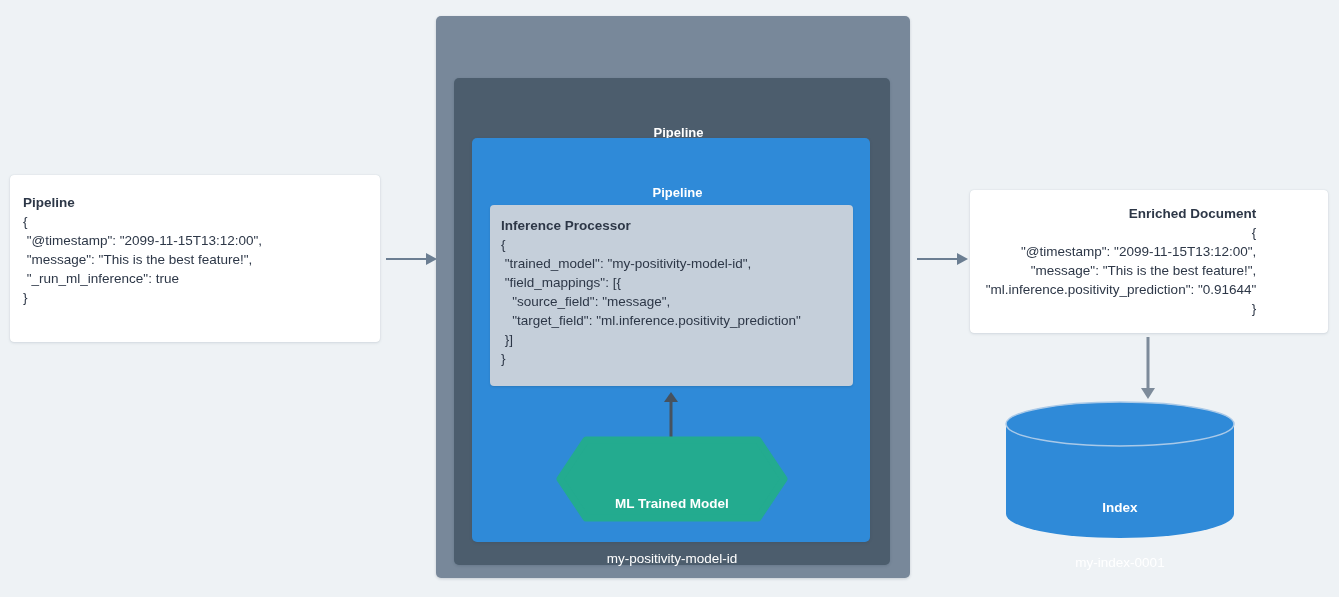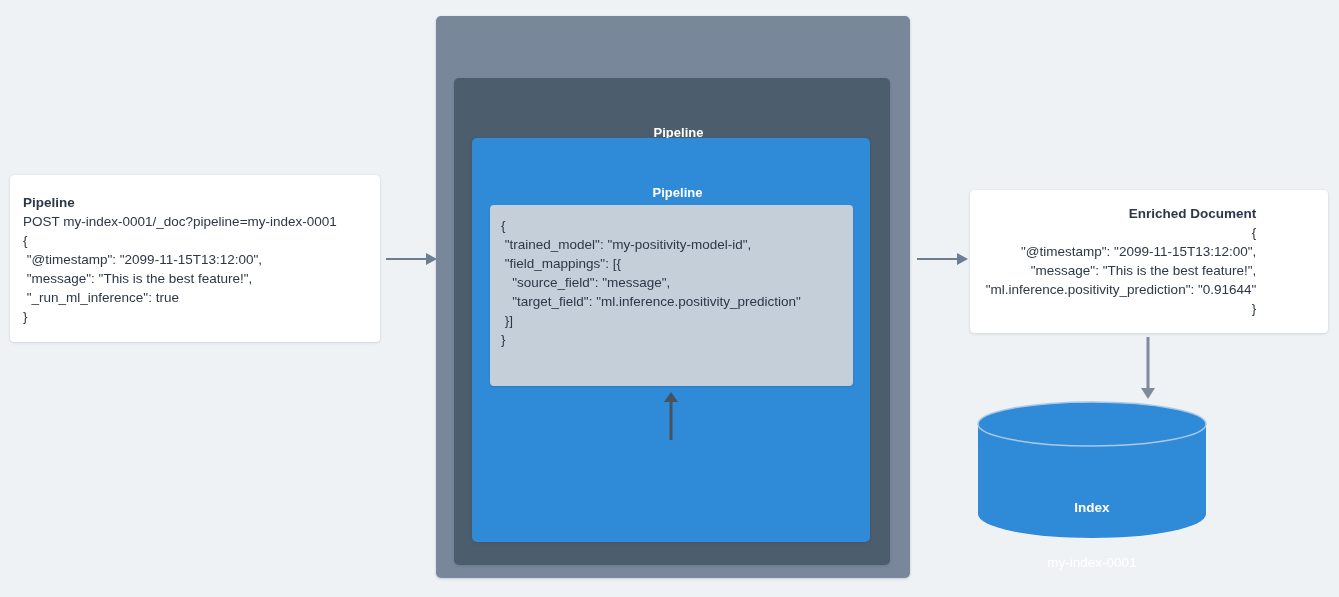--- a/index.html
+++ b/index.html
@@ -149,21 +149,20 @@
   .arrow-svg { position: absolute; }
 </style>
 </head>
 <body>
 
 <div id="stage">
 
   <div class="doc-card" style="left:10px; top:175px; width:370px; height:167px;">
     <div style="position:absolute; left:13px; top:18px;">
       <div class="doc-title">Pipeline</div>
-      <div class="doc-line">POST my-index-0001/_doc?pipeline=my-index-0001</div>
       <div class="doc-line">{</div>
       <div class="doc-line"> "@timestamp": "2099-11-15T13:12:00",</div>
       <div class="doc-line"> "message": "This is the best feature!",</div>
       <div class="doc-line"> "_run_ml_inference": true</div>
       <div class="doc-line">}</div>
     </div>
   </div>
 
   <svg class="arrow-svg" style="left:386px; top:248px;" width="52" height="22">
     <line x1="0" y1="11" x2="40" y2="11" stroke="#6b7e92" stroke-width="2"></line>
@@ -186,35 +185,45 @@
 
   <div class="pipe-box pipe-inner" style="left:472px; top:138px; width:398px; height:404px;">
     <div class="pipe-label" style="top:10px;">
       <span class="t1">Pipeline</span>
       <span class="t2">ml-inference-positivity-prediction-pipeline</span>
     </div>
   </div>
 
   <div class="proc-panel" style="left:490px; top:205px; width:363px; height:181px;">
     <div style="position:absolute; left:11px; top:11px;">
+      <div class="proc-title">Inference Processor</div>
       <div class="proc-line">{</div>
       <div class="proc-line"> "trained_model": "my-positivity-model-id",</div>
       <div class="proc-line"> "field_mappings": [{</div>
       <div class="proc-line">   "source_field": "message",</div>
       <div class="proc-line">   "target_field": "ml.inference.positivity_prediction"</div>
       <div class="proc-line"> }]</div>
       <div class="proc-line">}</div>
     </div>
   </div>
 
   <svg class="arrow-svg" style="left:661px; top:392px;" width="20" height="48">
     <line x1="10" y1="48" x2="10" y2="9" stroke="#46525f" stroke-width="3"></line>
     <polygon points="3,10 10,0 17,10" fill="#46525f"></polygon>
   </svg>
 
+  <div class="hex-wrap" style="left:556px; top:436px; width:232px; height:86px;">
+    <svg width="232" height="86">
+      <polygon points="4,43 30,4 202,4 228,43 202,82 30,82" fill="#23ab8f" stroke="#23ab8f" stroke-width="7" stroke-linejoin="round"></polygon>
+    </svg>
+    <div class="hex-text" style="top:22px;">
+      <span class="h1">ML Trained Model</span>
+      <span class="h2">my-positivity-model-id</span>
+    </div>
+  </div>
 
   <svg class="arrow-svg" style="left:917px; top:248px;" width="52" height="22">
     <line x1="0" y1="11" x2="40" y2="11" stroke="#6b7e92" stroke-width="2"></line>
     <polygon points="40,5 51,11 40,17" fill="#6b7e92"></polygon>
   </svg>
 
   <div class="doc-card" style="left:970px; top:190px; width:358px; height:143px;text-align:right;">
     <div style="position:absolute; left:12px; top:14px;">
       <div class="doc-title">Enriched Document</div>
       <div class="doc-line">{</div>
@@ -223,21 +232,21 @@
       <div class="doc-line"> "ml.inference.positivity_prediction": "0.91644"</div>
       <div class="doc-line">}</div>
     </div>
   </div>
 
   <svg class="arrow-svg" style="left:1138px; top:337px;" width="20" height="62">
     <line x1="10" y1="0" x2="10" y2="52" stroke="#7d8b9a" stroke-width="3"></line>
     <polygon points="3,51 10,62 17,51" fill="#7d8b9a"></polygon>
   </svg>
 
-  <div class="cyl-wrap" style="left:976px; top:400px; width:232px; height:140px;text-decoration:underline;">
+  <div class="cyl-wrap" style="left:1004px; top:400px; width:232px; height:140px;text-decoration:underline;">
     <svg width="232" height="140">
       <path d="M2,24 L2,114 A114,24 0 0 0 230,114 L230,24 Z" fill="#2f8ad8"></path>
       <ellipse cx="116" cy="24" rx="114" ry="22" fill="#2f8ad8"></ellipse>
       <ellipse cx="116" cy="24" rx="114" ry="22" fill="none" stroke="#a9c9e8" stroke-width="1.5"></ellipse>
     </svg>
     <div class="cyl-text" style="top:62px;">
       <span class="c1">Index</span>
       <span class="c2">my-index-0001</span>
     </div>
   </div>

